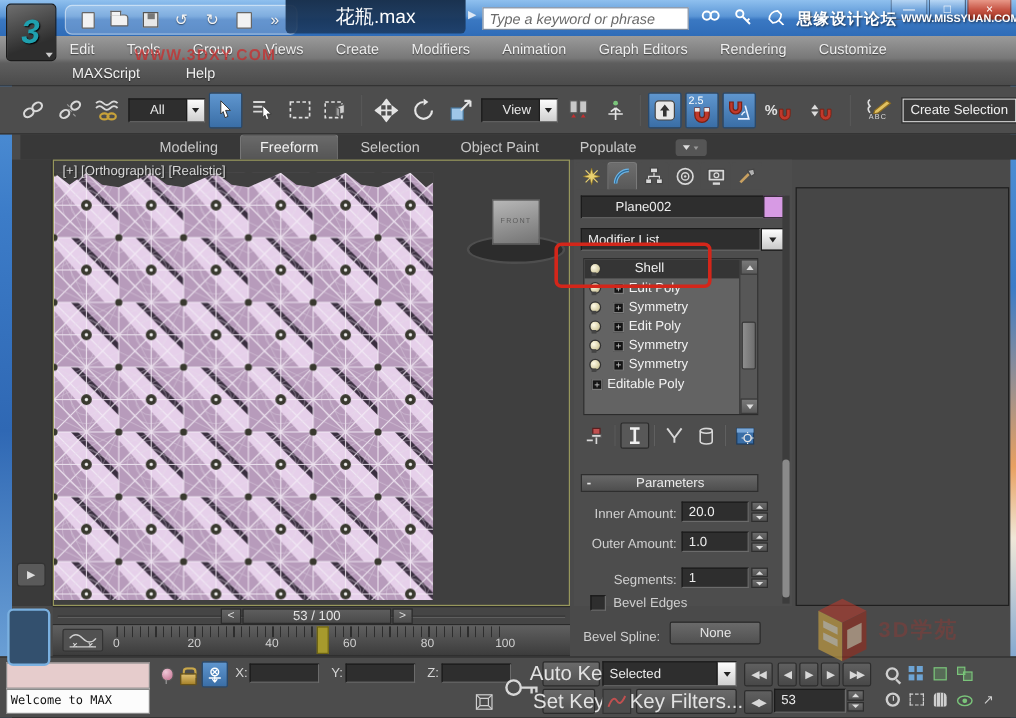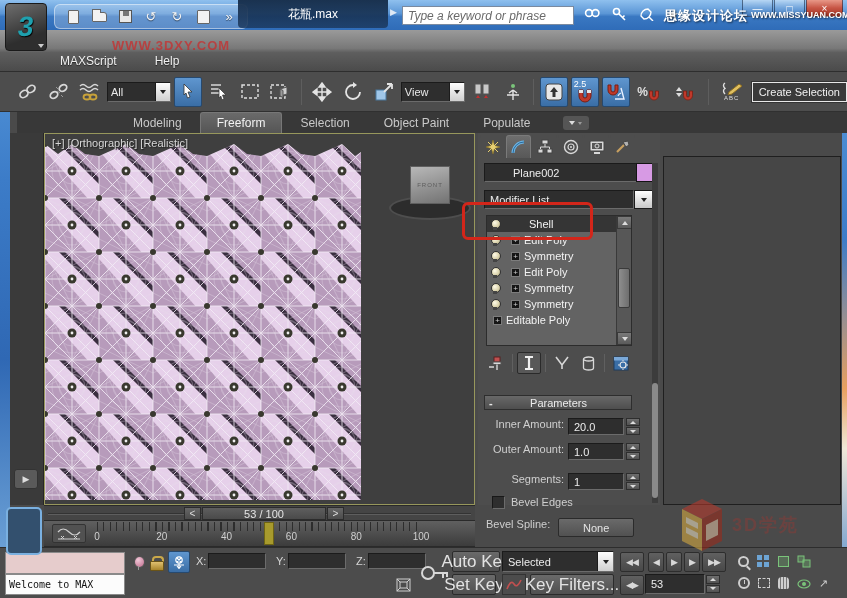--- a/index.html
+++ b/index.html
@@ -26,21 +26,21 @@
     padding:0 8px; background:rgba(255,255,255,.22); border:1px solid rgba(255,255,255,.45); border-radius:6px; }
   .qat .qbtn { width:20px; height:19px; display:flex; align-items:center; justify-content:center;
     color:#f4f4f4; font-size:13px; text-shadow:0 1px 1px rgba(0,0,0,.5); }
   .shape-page { width:11px; height:14px; background:#f2f2f2; border:1px solid #666; border-radius:1px; }
   .shape-folder { width:15px; height:10px; background:#f2f2f2; border:1px solid #666; border-radius:1px 3px 1px 1px; position:relative; }
   .shape-folder::before { content:""; position:absolute; left:-1px; top:-4px; width:7px; height:3px; background:#f2f2f2; border:1px solid #666; border-bottom:none; }
   .shape-save { width:13px; height:13px; background:#e8e8e8; border:1px solid #555; position:relative; }
   .shape-save::before { content:""; position:absolute; left:3px; top:0; width:6px; height:5px; background:#777; }
   .title-tab { position:absolute; left:238px; top:0; width:150px; height:28px;
     background:linear-gradient(180deg,rgba(16,38,66,.92),rgba(28,58,96,.85)); border-radius:0 0 4px 4px;
-    display:flex; align-items:center; justify-content:center; color:#fff; font-size:12px; }
+    display:flex; align-items:center; justify-content:center; color:#fff; font-size:16px; }
   .title-flyout { position:absolute; left:390px; top:7px; color:#dfe9f5; font-size:9px; }
   .search-box { position:absolute; left:402px; top:6px; width:172px; height:19px;
     background:#fff; border:1px solid #7a8aa0; }
   .search-box input { width:100%; height:100%; border:none; outline:none; background:transparent;
     font-family:"Liberation Sans",sans-serif; font-size:12px; font-style:italic; color:#333; padding:0 5px; }
   .search-box input::placeholder { color:#6a6a6a; font-style:italic; }
   .tbar-icons { position:absolute; left:582px; top:4px; display:flex; gap:7px; align-items:center; }
   .tico { width:20px; height:20px; display:flex; align-items:center; justify-content:center;
     color:#f6f6f6; text-shadow:0 1px 2px rgba(0,0,0,.6); font-size:13px; }
   .wm-forum { position:absolute; left:664px; top:7px; color:#fff; font-size:13px; font-weight:bold;
@@ -62,21 +62,21 @@
   .wm-3dxy { position:absolute; left:112px; top:8px; color:rgba(205,40,40,.7); font-size:13px;
     font-weight:bold; letter-spacing:1px; z-index:5; }
 
   
   .main-toolbar { position:absolute; left:0; top:72px; width:847px; height:40px; background:#4d4d4d;
     border-bottom:1px solid #303030; display:flex; align-items:center; padding-left:14px; gap:3px; }
   .tbtn { width:28px; height:30px; display:flex; align-items:center; justify-content:center; border-radius:2px; position:relative; }
   .tbtn.active { background:linear-gradient(180deg,#5f96cf,#3a6ea6); border:1px solid #27496e; }
   .tbsep { width:1px; height:26px; background:#3a3a3a; border-right:1px solid #5e5e5e; margin:0 3px; }
   .ddfield { height:20px; background:#2e2e2e; border:1px solid #1b1b1b; border-bottom-color:#6b6b6b;
-    border-right-color:#6b6b6b; color:#e8e8e8; display:flex; align-items:center; padding-left:3px; position:relative; }
+    border-right-color:#6b6b6b; color:#e8e8e8; display:flex; align-items:center; padding-left:17px; position:relative; }
   .ddfield .ddarrow { position:absolute; right:0; top:0; width:15px; height:18px;
     background:linear-gradient(180deg,#fdfdfd,#cfcfcf); border-left:1px solid #1b1b1b;
     display:flex; align-items:center; justify-content:center; }
   .tri-down { width:0; height:0; border-left:3px solid transparent; border-right:3px solid transparent; border-top:4px solid #222; }
   .tri-up { width:0; height:0; border-left:3px solid transparent; border-right:3px solid transparent; border-bottom:4px solid #222; }
   svg.iko { display:block; }
   .snapnum { position:absolute; left:2px; top:1px; color:#fff; font-size:9px; }
   .createsel { height:20px; border:1px solid #e8e8e8; outline:1px solid #333; background:#3a3a3a;
     color:#f0f0f0; display:flex; align-items:center; padding:0 6px; font-size:11px; white-space:nowrap; }
 
@@ -144,21 +144,21 @@
   .ss-grip { margin:17px 2px 0; border-top:1px solid #444; border-bottom:1px solid #999; height:2px; }
   .ss-down { position:absolute; bottom:0; }
   .stacktools { position:absolute; left:6px; top:219px; display:flex; align-items:center; gap:2px; }
   .sticon { width:24px; height:22px; display:flex; align-items:center; justify-content:center; border-radius:2px; }
   .sticon.framed { border:1px solid #2a2a2a; background:#585858; }
   .stsep { width:1px; height:18px; background:#3a3a3a; border-right:1px solid #606060; margin:0 2px; }
   .rollout-hd { position:absolute; left:6px; top:262px; width:148px; height:15px;
     background:linear-gradient(180deg,#686868,#4e4e4e); border:1px solid #2e2e2e; display:flex; align-items:center; }
   .rollout-hd .minus { margin-left:4px; width:9px; color:#e8e8e8; font-weight:bold; font-size:11px; }
   .rollout-hd .rtitle { flex:1; text-align:center; color:#ececec; font-size:11px; margin-right:12px; }
-  .prow { position:absolute; display:flex; align-items:flex-start; }
+  .prow { position:absolute; display:flex; align-items:flex-end; }
   .plabel { color:#cfcfcf; font-size:11px; text-align:right; }
   .pfield { width:56px; height:17px; margin-left:4px; }
   .pfield input { width:100%; background:transparent; border:none; outline:none; color:#ececec;
     font-family:"Liberation Sans",sans-serif; font-size:11px; }
   .spin { width:14px; height:17px; margin-left:2px; display:flex; flex-direction:column; gap:1px; }
   .spin span { flex:1; background:linear-gradient(180deg,#6e6e6e,#525252); border:1px solid #2e2e2e;
     display:flex; align-items:center; justify-content:center; }
   .spin .tri-up, .spin .tri-down { border-left-width:3px; border-right-width:3px; border-top-width:3px; border-bottom-width:3px; }
   .checkbox { width:13px; height:13px; background:#2e2e2e; border:1px solid #181818;
     border-bottom-color:#6b6b6b; border-right-color:#6b6b6b; }
@@ -301,20 +301,32 @@
       <span>思缘设计论坛</span><span class="wm-url">WWW.MISSYUAN.COM</span>
     </div>
     <div class="winbtns">
       <span class="winbtn">—</span>
       <span class="winbtn">□</span>
       <span class="winbtn close">×</span>
     </div>
   </div>
 
   <div class="menubar">
+    <div class="menurow1">
+      <span class="menuitem">Edit</span>
+      <span class="menuitem">Tools</span>
+      <span class="menuitem">Group</span>
+      <span class="menuitem">Views</span>
+      <span class="menuitem">Create</span>
+      <span class="menuitem">Modifiers</span>
+      <span class="menuitem">Animation</span>
+      <span class="menuitem">Graph Editors</span>
+      <span class="menuitem">Rendering</span>
+      <span class="menuitem">Customize</span>
+    </div>
     <div class="menurow2">
       <span class="menuitem">MAXScript</span>
       <span class="menuitem">Help</span>
     </div>
     <div class="wm-3dxy">WWW.3DXY.COM</div>
   </div>
 
   <div class="logo-btn">
     <span class="logo-glyph">3</span>
     <span class="logo-caret tri-down" style="border-top-color:#ccc;"></span>

